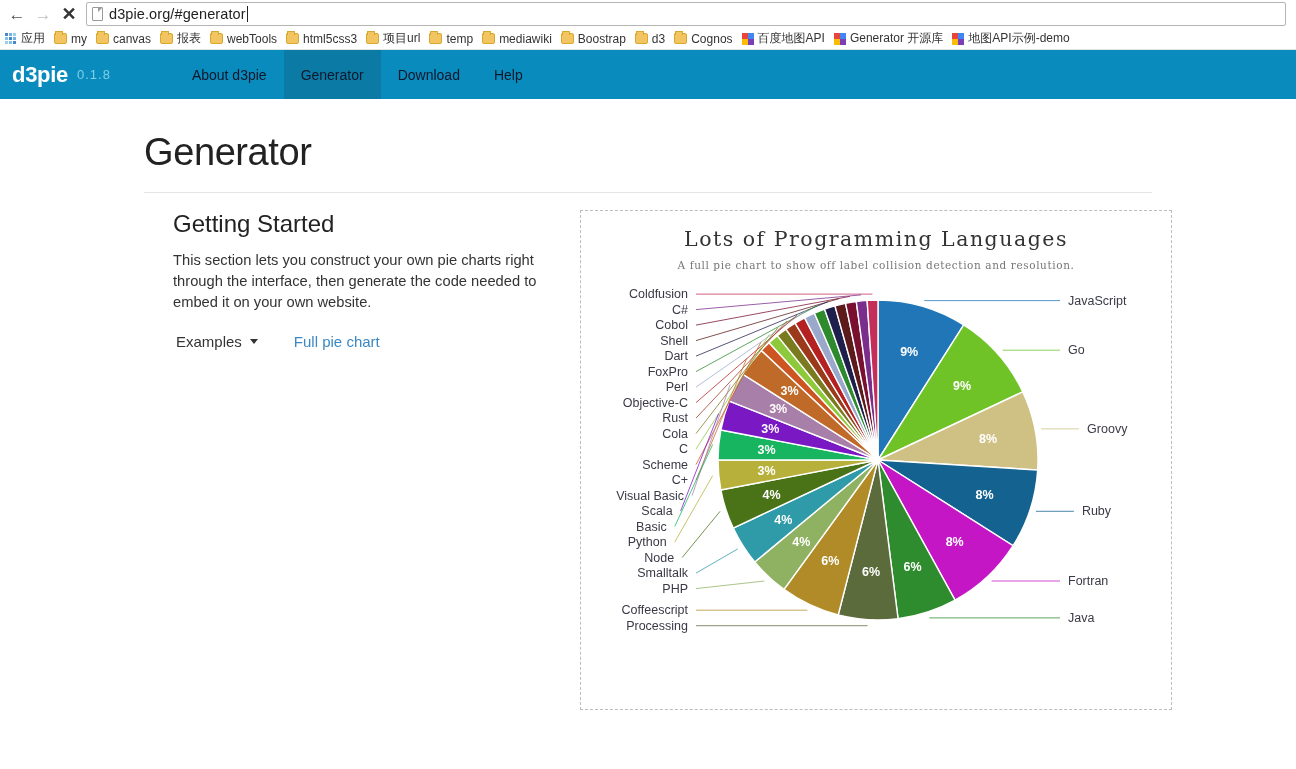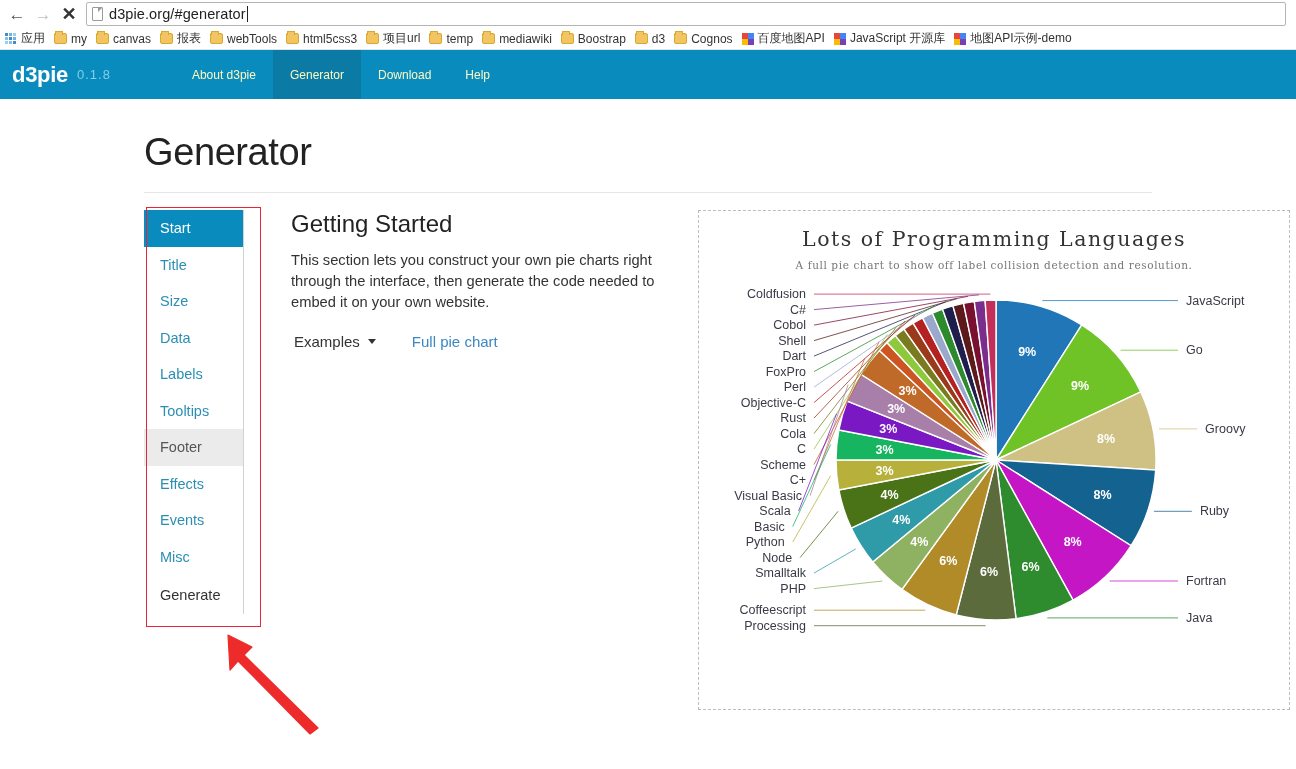--- a/index.html
+++ b/index.html
@@ -140,21 +140,21 @@
     color:#fff;
   }
   .brand-version {
     font-size:13px; color:#7fd0e8;
     margin-left:9px; letter-spacing:1px;
   }
   .nav-items { display:flex; align-items:stretch; margin-left:56px; }
   .nav-item {
     display:flex; align-items:center;
     padding:0 17px;
-    font-size:12px; color:#fef9c3;
+    font-size:14px; color:#0f172a;
   }
   .nav-item.active { background:#0b7ba6; }
 
   
   .page {
     position:relative;
     padding:0 0 0 0;
   }
   .page-title {
     font-size:38px; font-weight:normal; color:#222;
@@ -361,21 +361,21 @@
         </span>
       <span class="bm-label">百度地图API</span>
     </div>
     <div class="bm">
       <span class="ic-color">
           <i></i>
           <i></i>
           <i></i>
           <i></i>
         </span>
-      <span class="bm-label">JavaScript 开源库</span>
+      <span class="bm-label">Generator 开源库</span>
     </div>
     <div class="bm">
       <span class="ic-color">
           <i></i>
           <i></i>
           <i></i>
           <i></i>
         </span>
       <span class="bm-label">地图API示例-demo</span>
     </div>
@@ -394,41 +394,20 @@
     <div class="nav-item">Help</div>
   </div>
 </div>
 
 <div class="page">
   <h1 class="page-title">Generator</h1>
   <div class="title-rule"></div>
 
   <div class="content">
 
-    <div class="sidebar-wrap">
-      <div class="sidebar">
-        <div class="side-item active">Start</div>
-        <div class="side-item">Title</div>
-        <div class="side-item">Size</div>
-        <div class="side-item">Data</div>
-        <div class="side-item">Labels</div>
-        <div class="side-item">Tooltips</div>
-        <div class="side-item hover">Footer</div>
-        <div class="side-item">Effects</div>
-        <div class="side-item">Events</div>
-        <div class="side-item">Misc</div>
-        <div class="side-item plain">Generate</div>
-      </div>
-
-      <div class="annot-box"></div>
-
-      <svg class="annot-arrow" viewBox="0 0 110 110">
-        <path d="M 6,5 L 30,17 L 22,25 L 96,98 L 88,104 L 16,31 L 8,40 Z" fill="#ee2b2b" stroke="#ee2b2b" stroke-width="1.2" stroke-linejoin="round"></path>
-      </svg>
-    </div>
 
     <div class="main">
       <h3>Getting Started</h3>
       <p>This section lets you construct your own pie charts right through the interface, then generate the code needed to embed it on your own website.</p>
 
       <div class="example-row">
         <div class="dropdown-label">
           <span>Examples</span>
           <span class="tri"></span>
         </div>

